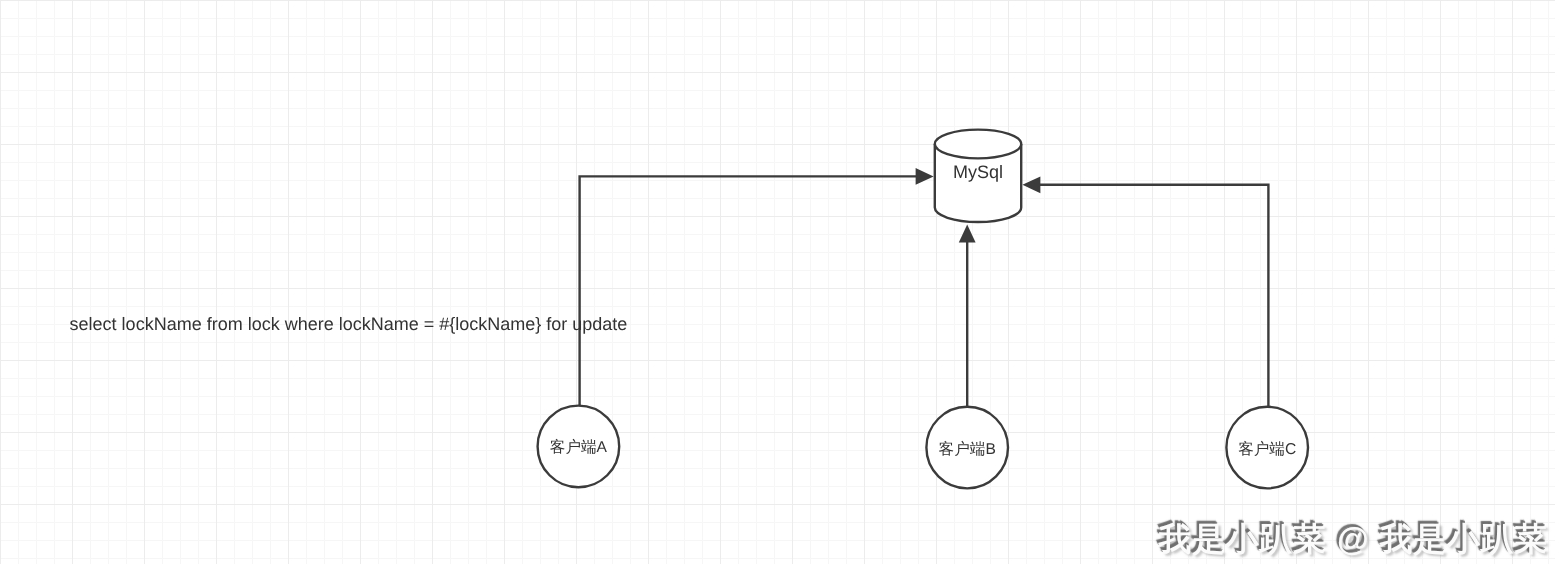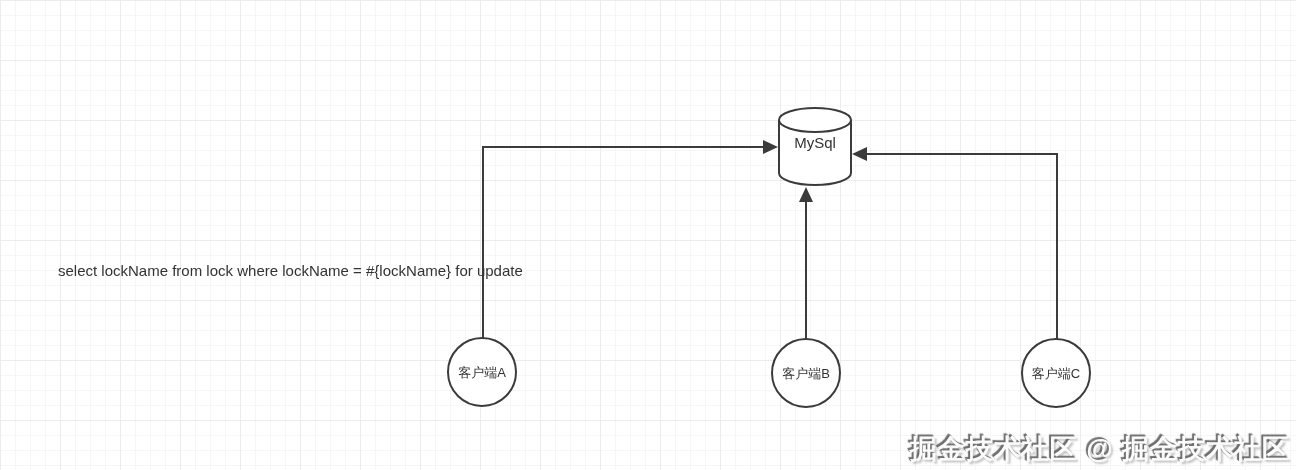--- a/index.html
+++ b/index.html
@@ -107,15 +107,15 @@
     </g>
 
     <g>
       <circle class="shape-stroke" cx="1056" cy="373" r="34"></circle>
       <text class="node-label" x="1056" y="378" text-anchor="middle" font-size="13">客户端C</text>
     </g>
   </svg>
 
   <div class="sql-annotation">select lockName from lock where lockName = #{lockName} for update</div>
 
-  <div class="watermark">掘金技术社区 @ 掘金技术社区</div>
+  <div class="watermark">我是小趴菜 @ 我是小趴菜</div>
 
 </div>
 
 </body></html>

